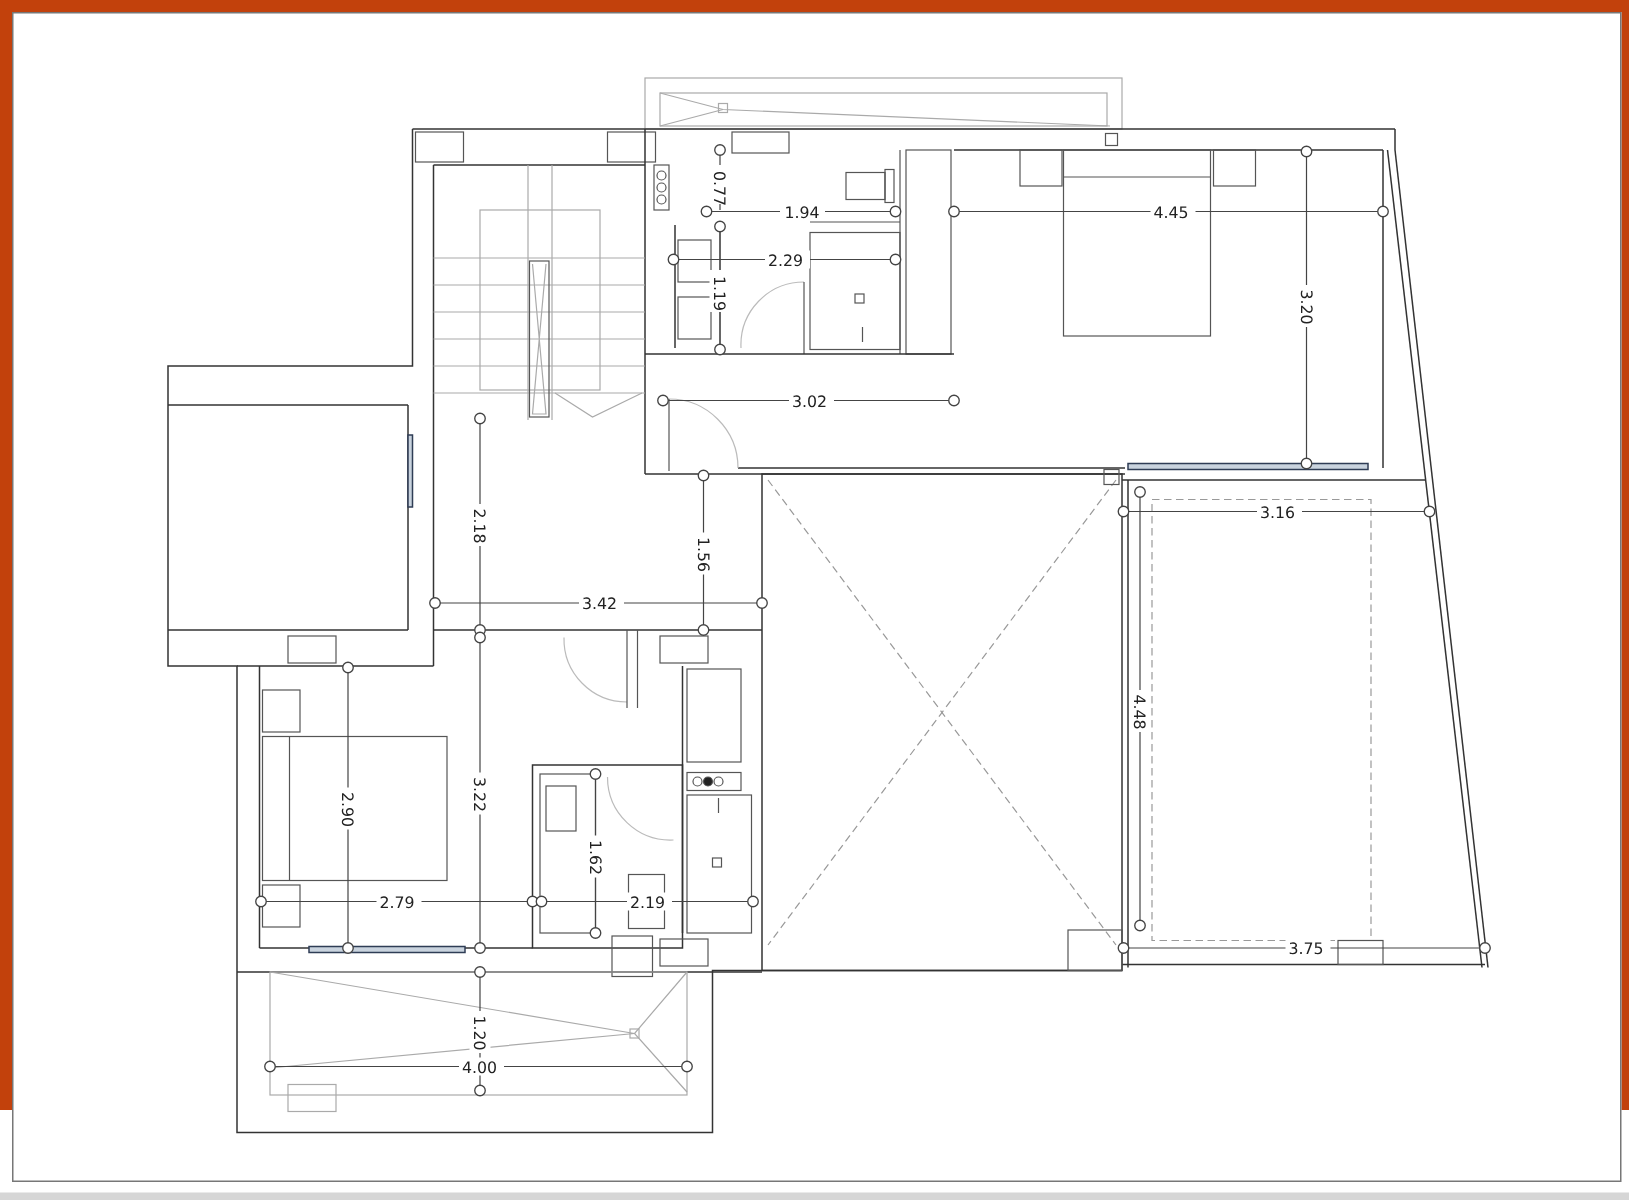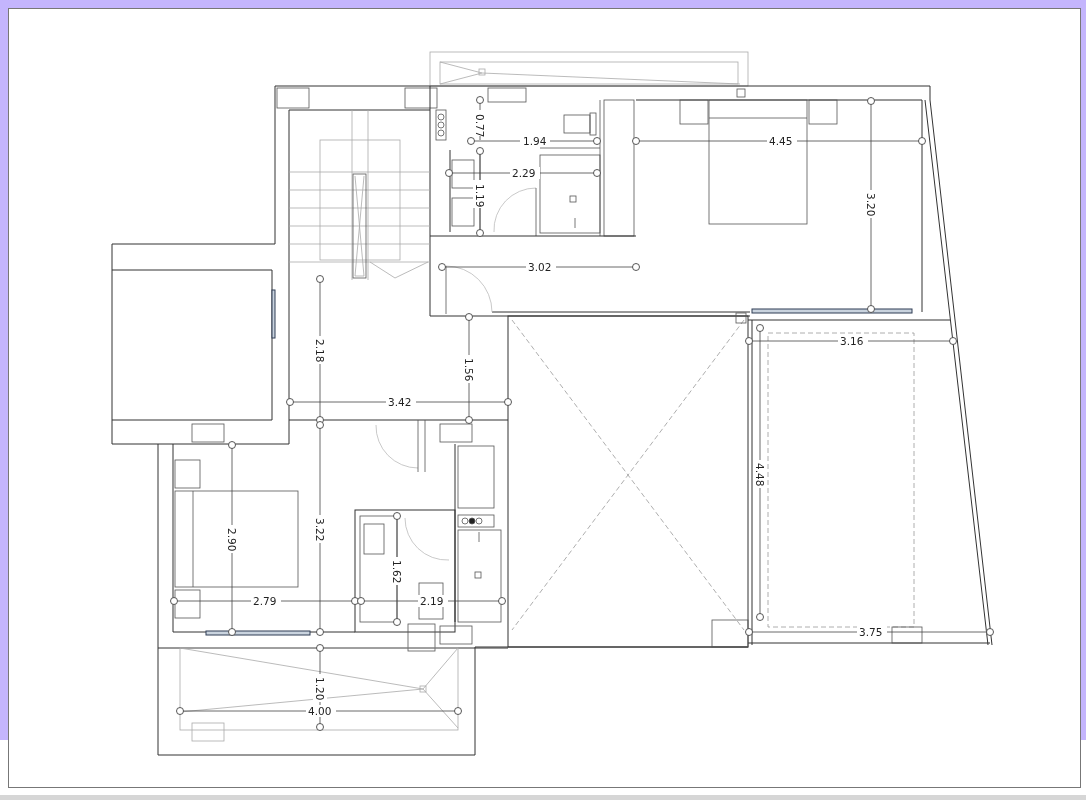--- a/index.html
+++ b/index.html
@@ -1,18 +1,18 @@
 <!DOCTYPE html>
 <html><head>
   <meta charset="utf-8">
   <style>
     html, body { margin: 0; padding: 0; background: #ffffff; }
     body { width: 1086px; height: 800px; position: relative; overflow: hidden;
            font-family: "DejaVu Sans", sans-serif; }
-    #viewer { position: absolute; left: 0; top: 0; width: 1086px; height: 740px; background: #c4b5fd; }
+    #viewer { position: absolute; left: 0; top: 0; width: 1086px; height: 740px; background: #c2410c; }
     #sheet-frame { position: absolute; left: 8px; top: 8px; width: 1073px; height: 780px;
                    border: 1px solid #777; box-sizing: border-box; background: #ffffff; }
     #bottom-bar { position: absolute; left: 0; top: 795px; width: 1086px; height: 5px; background: #d6d6d6; }
     svg { position: absolute; left: 0; top: 0; }
     .wall { fill: none; stroke: #333; stroke-width: 1; }
     .thin { fill: none; stroke: #555; stroke-width: 0.8; }
     .light { fill: none; stroke: #aaa; stroke-width: 0.8; }
     .dash { fill: none; stroke: #999; stroke-width: 0.8; stroke-dasharray: 5 3; }
     .dimline { stroke: #444; stroke-width: 0.8; fill: none; }
     .node { fill: #fff; stroke: #444; stroke-width: 0.9; }

